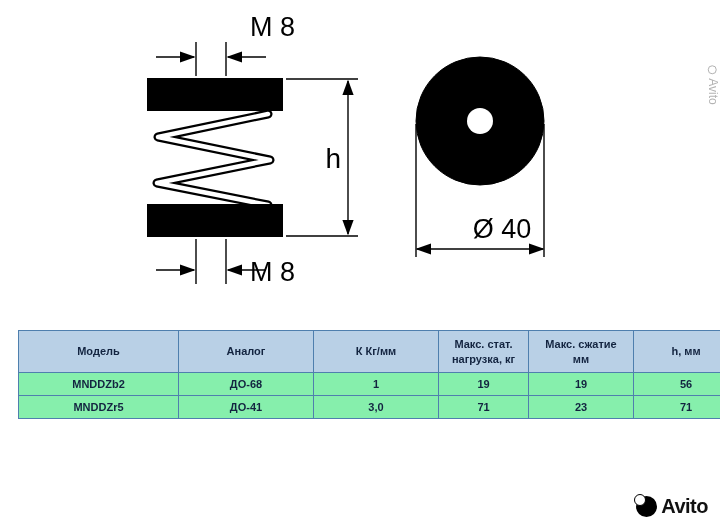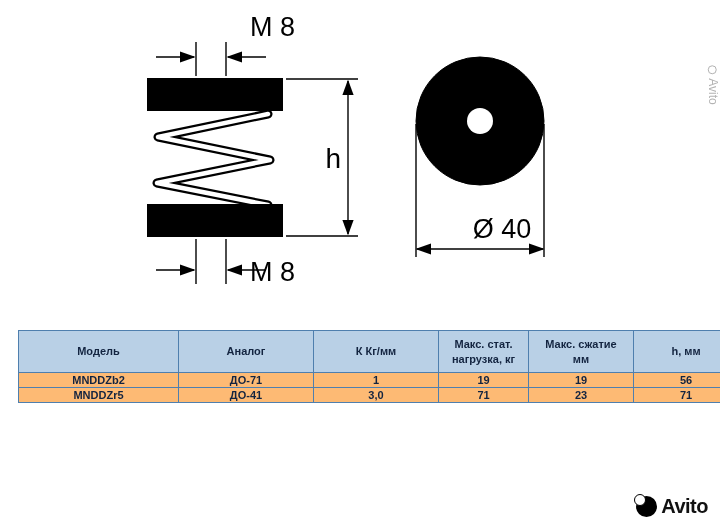--- a/index.html
+++ b/index.html
@@ -12,21 +12,21 @@
   .dim-text { font-family:"Liberation Sans", sans-serif; font-size:27px; fill:#000; }
   .dim-text-h { font-family:"Liberation Sans", sans-serif; font-size:28px; fill:#000; }
 
   
   .spec-table { position:absolute; top:330px; left:18px; width:720px;
                 border-collapse:collapse; table-layout:fixed; }
   .spec-table th, .spec-table td { border:1px solid #4f7fae; text-align:center;
                 vertical-align:middle; color:#132440; overflow:hidden; }
   .spec-table th { background:#b9d0e6; font-size:11px; font-weight:bold;
                 height:42px; white-space:pre-line; line-height:1.3; }
-  .spec-table td { background:#fdba74; font-size:11px; height:15px; font-weight:bold; }
+  .spec-table td { background:#86efac; font-size:11px; height:23px; font-weight:bold; }
 
   
   .bottom-bar { position:absolute; left:0; bottom:0; width:720px; height:33px;
                 background:#fff; display:flex; align-items:center;
                 justify-content:flex-end; padding-right:12px; }
   .avito-logo { display:flex; align-items:center; gap:4px; }
   .avito-mark { position:relative; width:21px; height:21px; }
   .avito-mark .c1 { position:absolute; left:0; top:0; width:21px; height:21px;
                 border-radius:50%; background:#000; }
   .avito-mark .c2 { position:absolute; left:-2px; top:-2px; width:12px; height:12px;
@@ -114,21 +114,21 @@
         <th>Макс. стат.
 нагрузка, кг</th>
         <th>Макс. сжатие
 мм</th>
         <th>h, мм</th>
       </tr>
     </thead>
     <tbody>
       <tr>
         <td>MNDDZb2</td>
-        <td>ДО-71</td>
+        <td>ДО-68</td>
         <td>1</td>
         <td>19</td>
         <td>19</td>
         <td>56</td>
       </tr>
       <tr>
         <td>MNDDZr5</td>
         <td>ДО-41</td>
         <td>3,0</td>
         <td>71</td>

